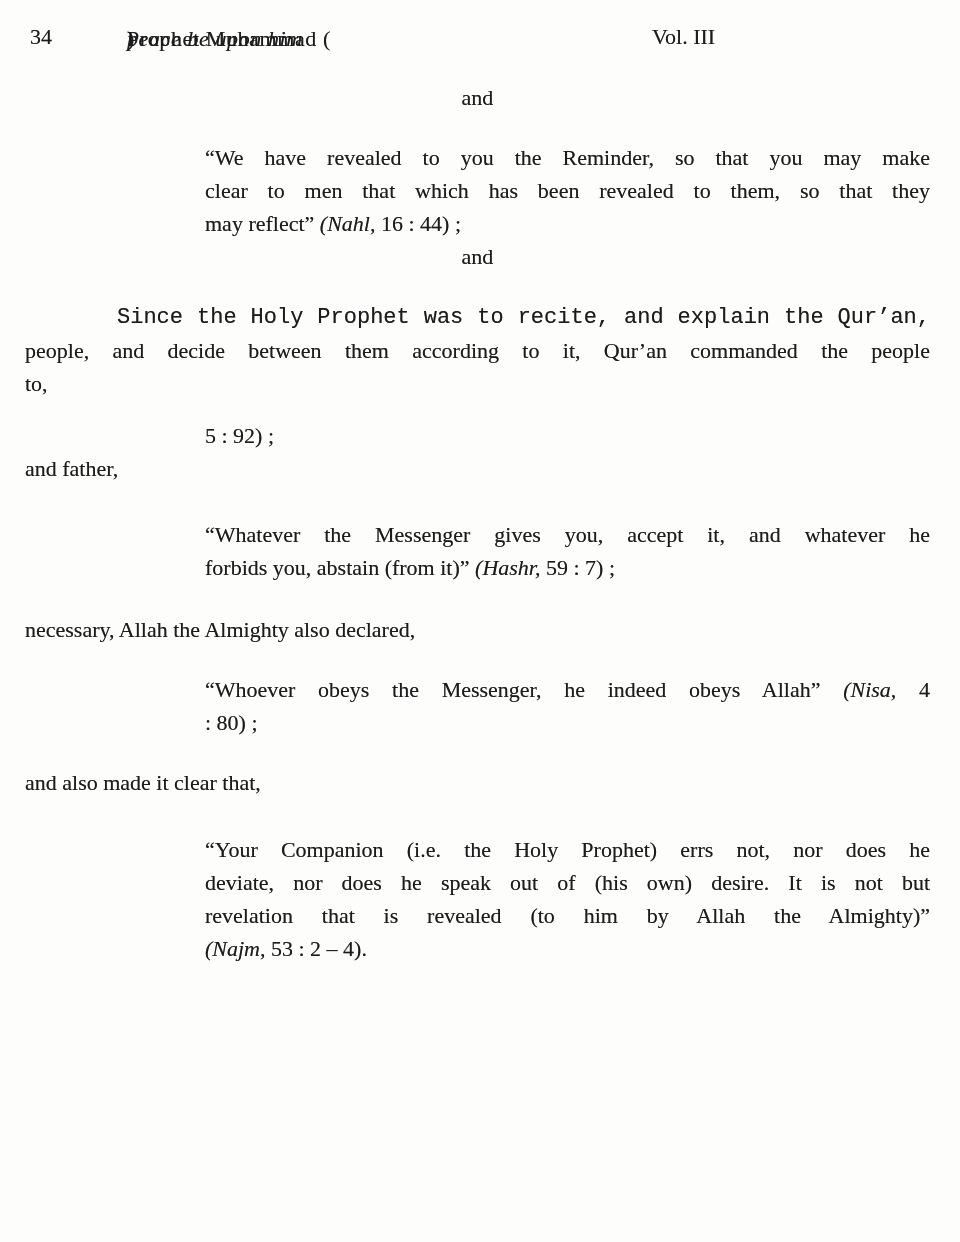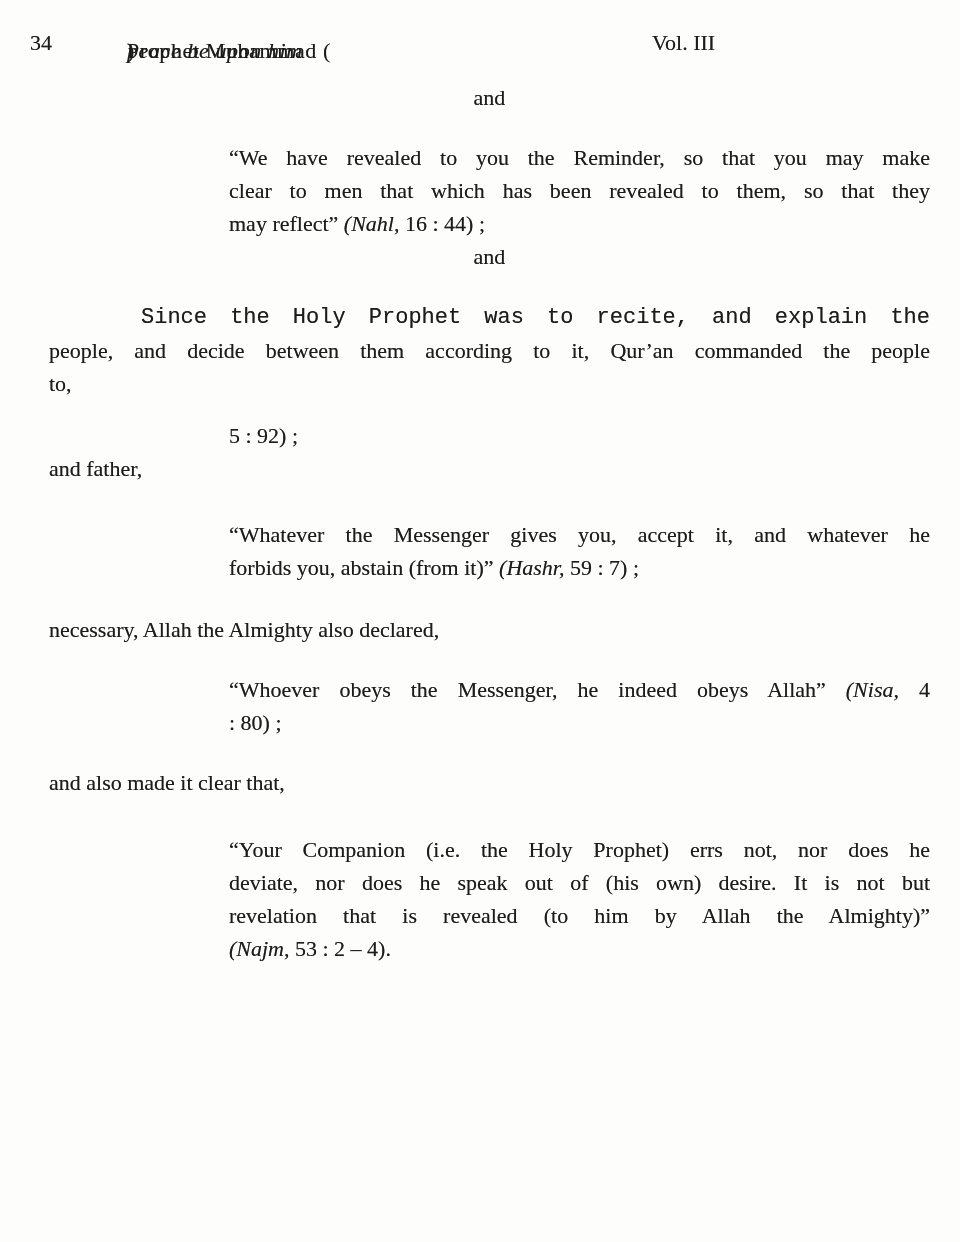--- a/index.html
+++ b/index.html
@@ -10,26 +10,26 @@
     background:#fdfdfb;
     box-sizing:border-box;
     padding:18px 30px 0 25px;
     font-family:"Liberation Serif", serif;
     font-size:22px;
     color:#1c1c1c;
     text-shadow:0 0 0.5px rgba(20,20,20,.55);
     overflow:hidden;
   }
   .header { position:relative; height:33px; }
-  .header span { position:absolute; top:8px; line-height:33px; white-space:nowrap; }
+  .header span { position:absolute; top:2px; line-height:33px; white-space:nowrap; }
   .h-num  { left:5px; }
   .h-title{ left:102px; letter-spacing:0.6px; }
   .h-vol  { left:627px; }
 
-  .ln { line-height:33px; height:33px; overflow:hidden;margin-left:24px; }
+  .ln { line-height:33px; height:33px; overflow:hidden; }
   .j  { text-align:justify; text-align-last:justify; }
   .it { font-style:italic; }
 
   .and   { text-align:center; }
   .quote { margin-left:180px; width:725px; }
   .para  { width:905px; }
   .indent{ padding-left:92px; box-sizing:border-box;font-family:Liberation Mono, monospace; }
   .plain { width:905px; }
 
   .m0 { margin-top:0; }   .m19{ margin-top:19px; }

